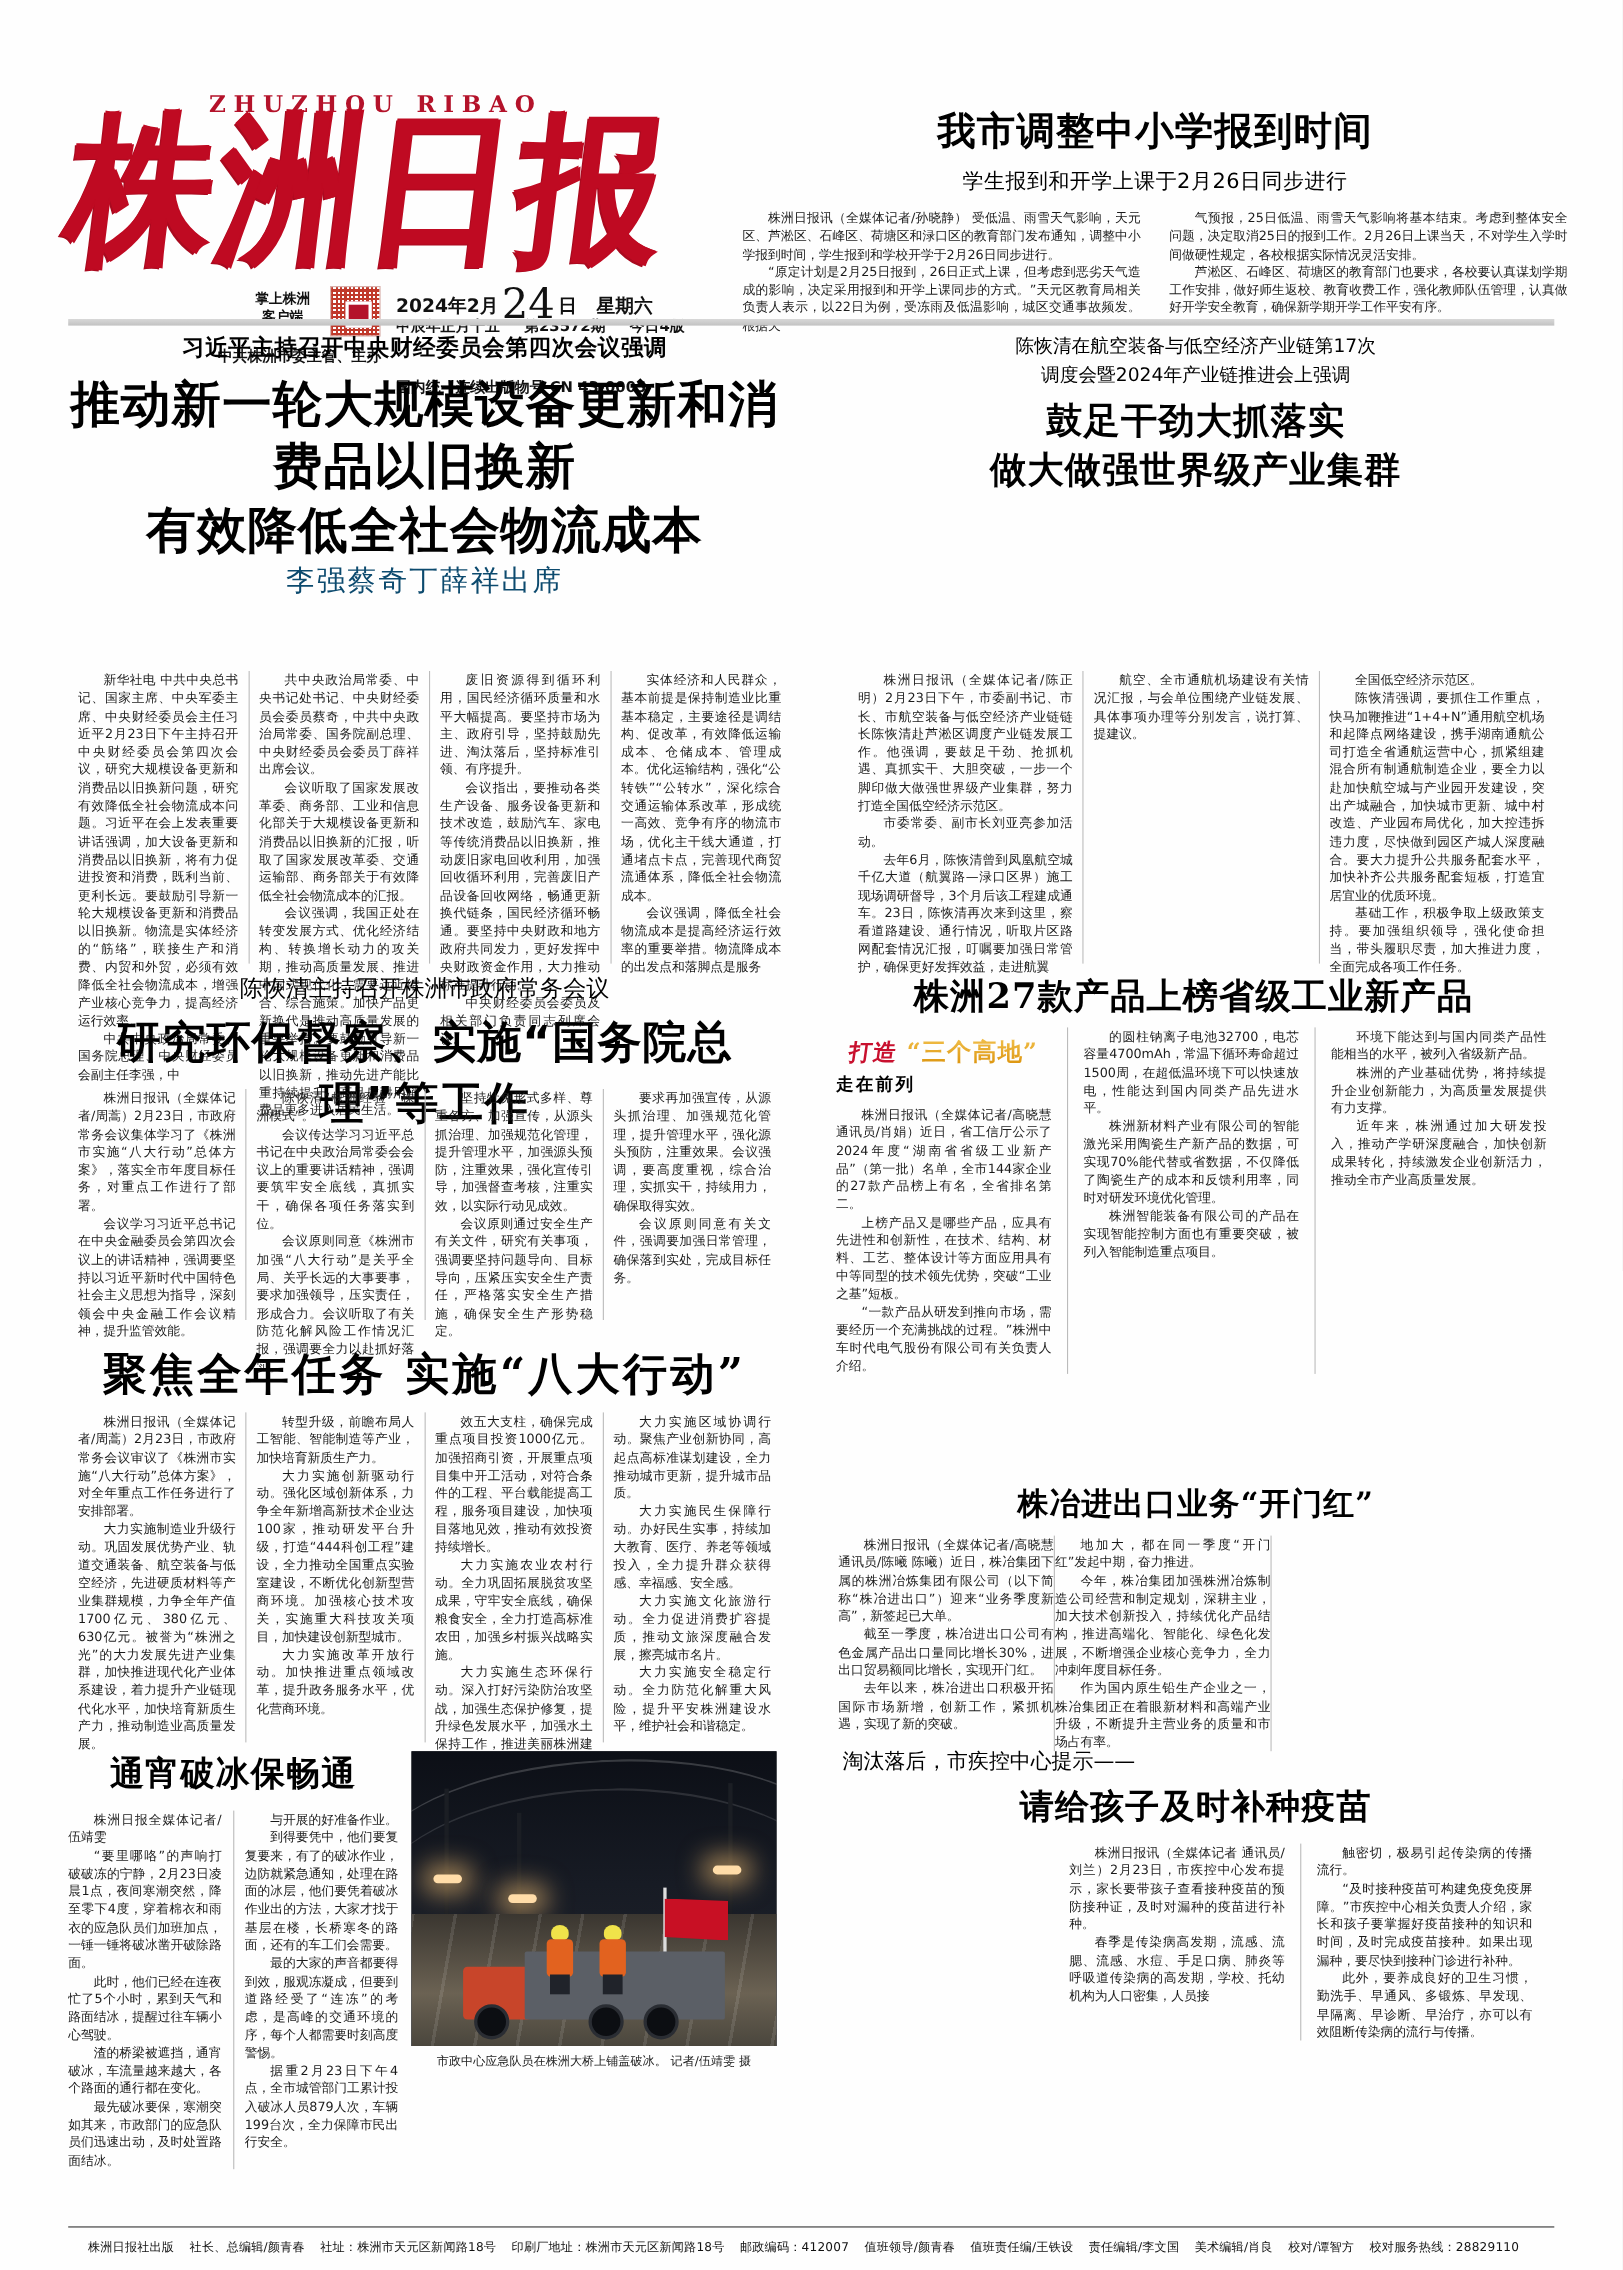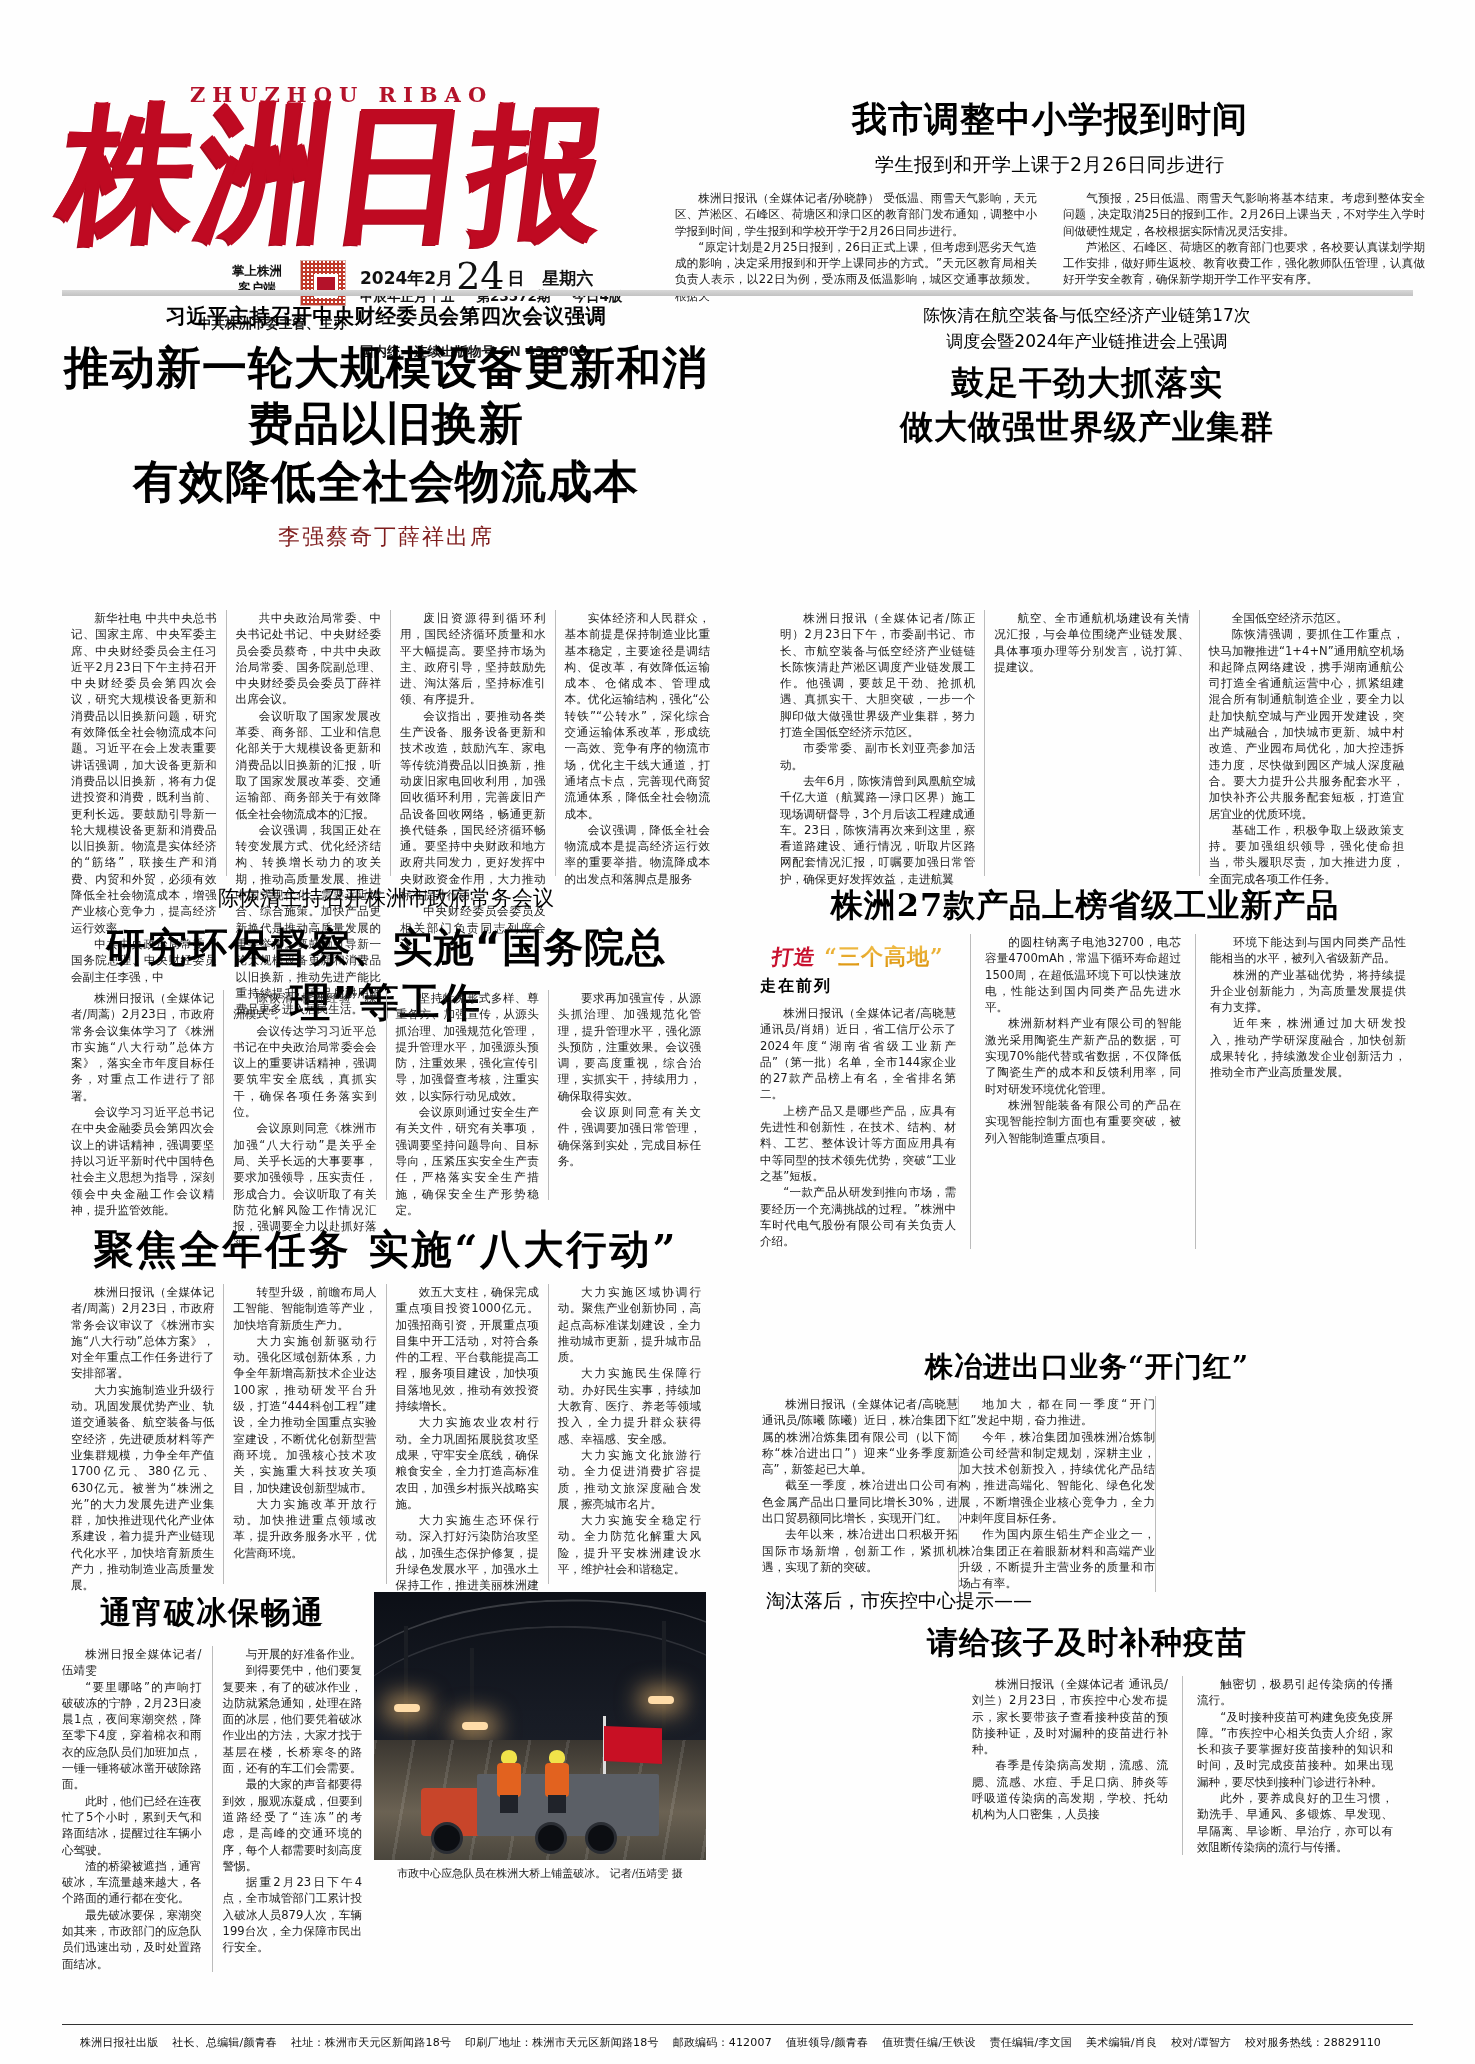--- a/index.html
+++ b/index.html
@@ -68,21 +68,21 @@
   .bt p{margin:0;text-indent:2em;}
 
   .rule{height:6px;background:linear-gradient(#d8d8d8,#c2c2c2);}
   .hairline{height:1px;background:#333;}
 
   
   #sec1{top:302px;height:312px;}
   #sec1-left{position:absolute;left:0;top:0;width:648px;}
   .kicker{font-size:20.5px;text-align:center;font-weight:700;color:#000;letter-spacing:0.5px;}
   .megahead{font-size:45px;font-weight:800;text-align:center;line-height:56px;letter-spacing:1px;color:#000;margin-top:10px;}
-  .byline{font-size:22px;text-align:center;margin-top:12px;color:#7f1d1d;letter-spacing:2px;}
+  .byline{font-size:26px;text-align:center;color:#0c4a6e;letter-spacing:2px;}
   #sec1-right{position:absolute;left:700px;top:0;width:650px;}
   .kicker-sm{font-size:17px;text-align:center;line-height:26px;color:#000;}
   .head2{font-size:33px;font-weight:800;text-align:center;line-height:42px;letter-spacing:1px;color:#000;margin-top:8px;}
 
   
   .colwrap{display:flex;}
   .colwrap .c{padding:0 9px;}
   .vdiv{width:1px;background:#bbb;}
 
   

